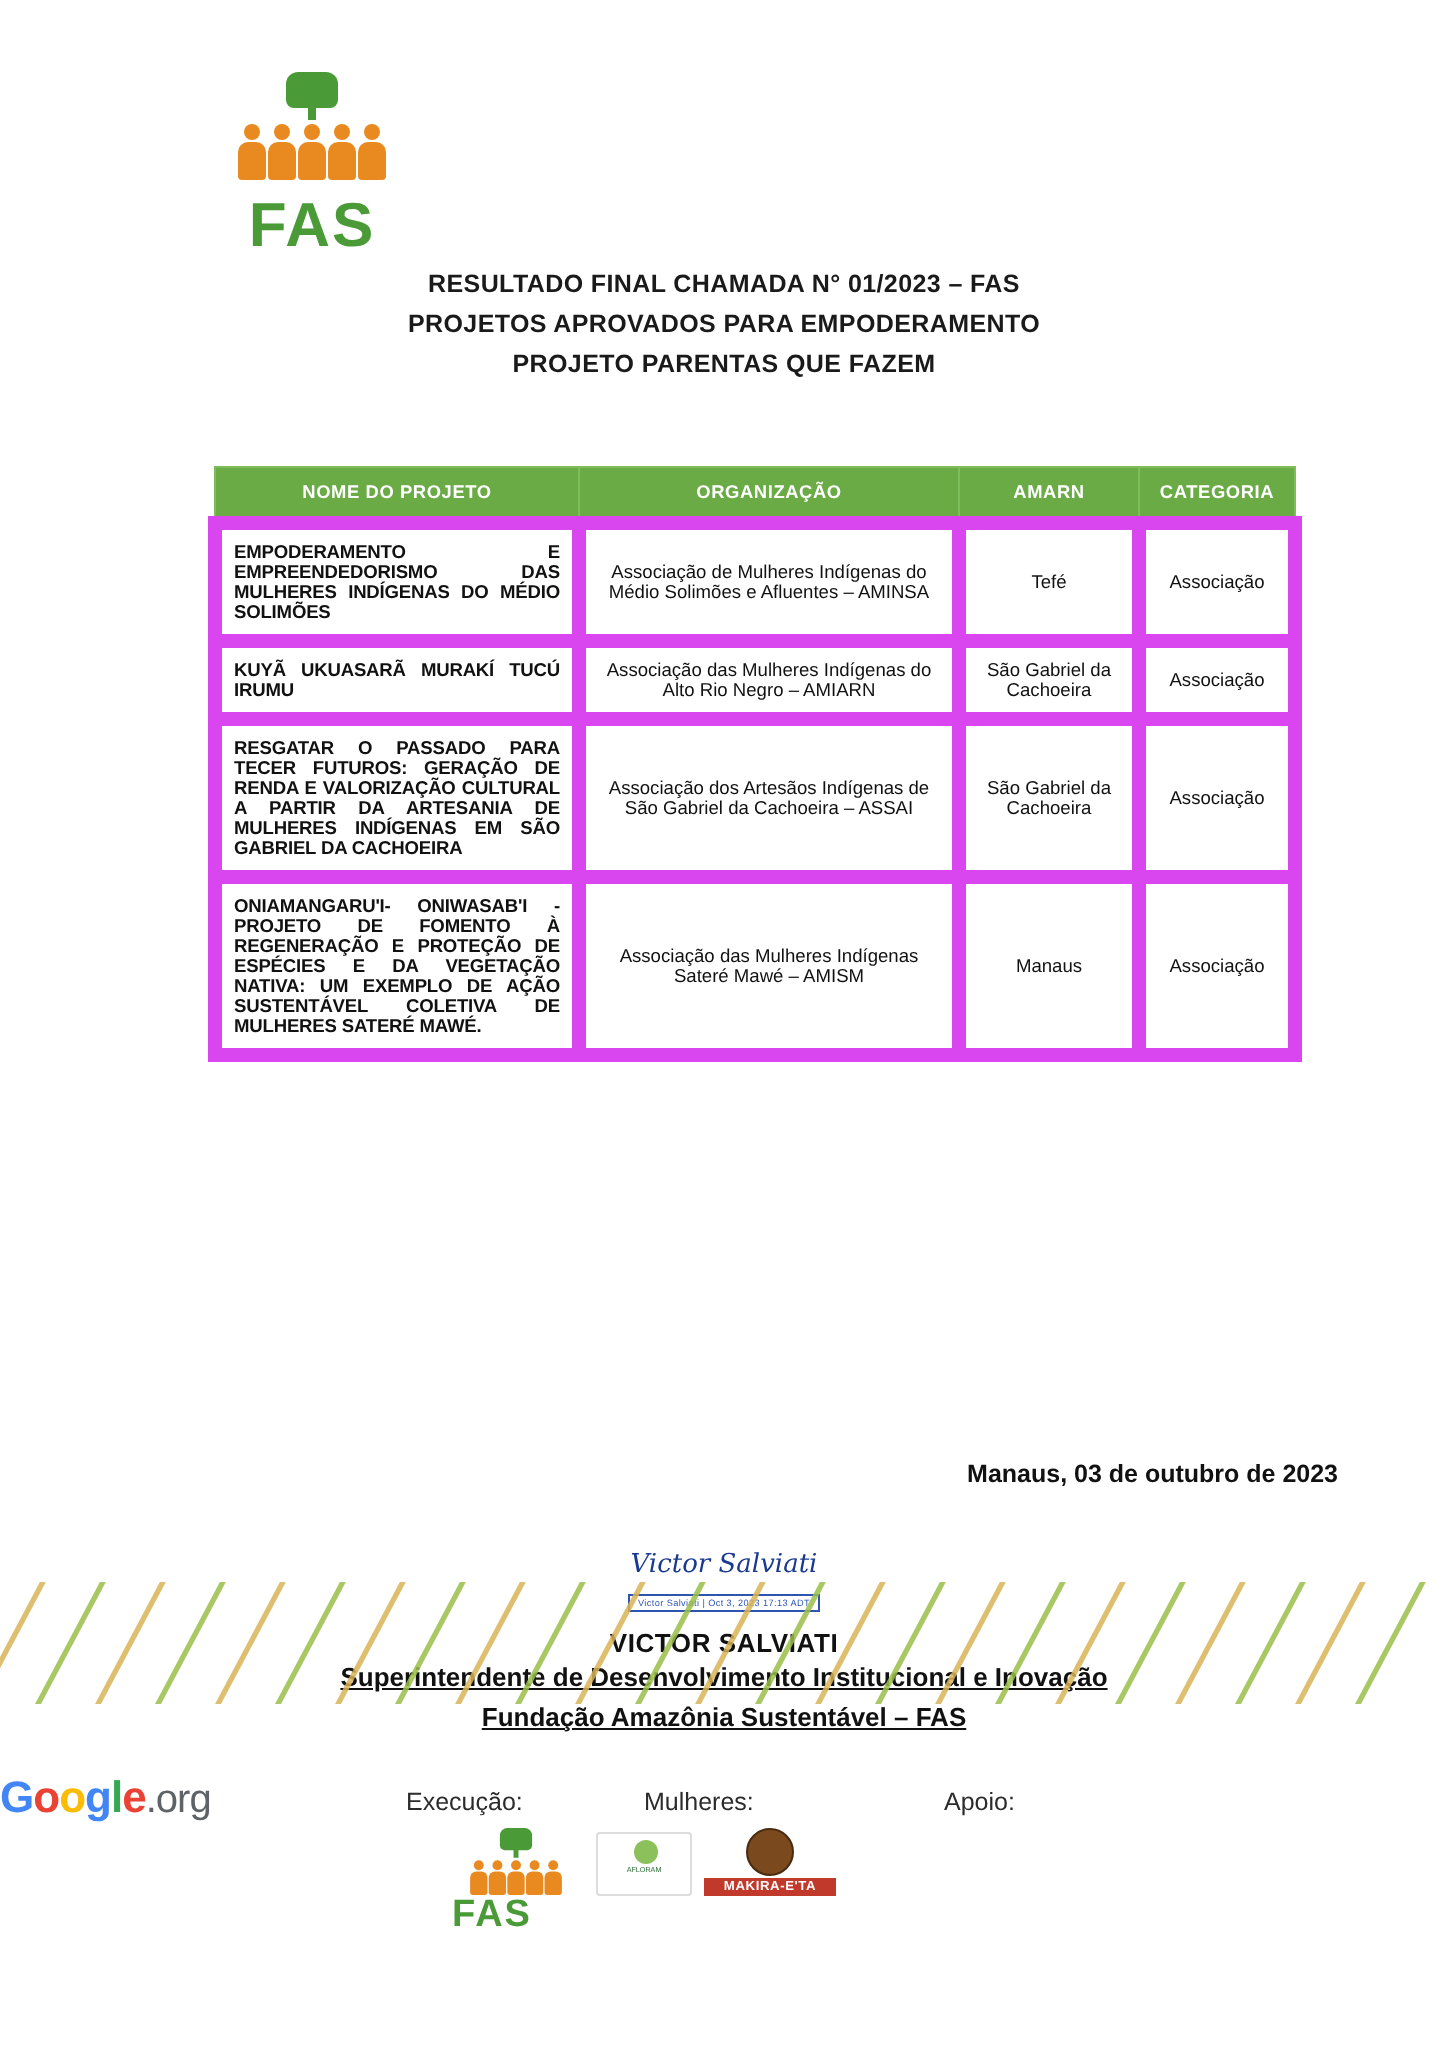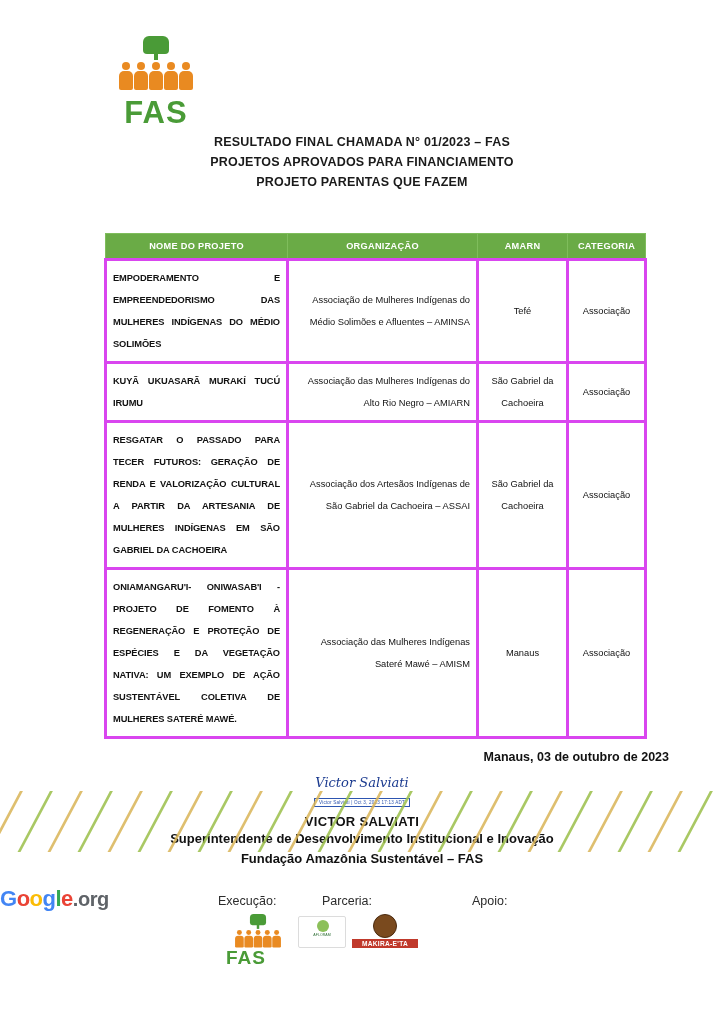--- a/index.html
+++ b/index.html
@@ -128,55 +128,54 @@
     background: #6aab46;
     color: #ffffff;
     font-size: 9.2px;
     font-weight: bold;
     text-align: center;
     padding: 7px 3px;
     border: 1px solid #7fbd5c;
     letter-spacing: 0.3px;
   }
   table.main td {
-    border: 3px solid #d946ef;
+    border: 7px solid #d946ef;
     font-size: 9.3px;
     color: #111111;
     vertical-align: middle;
     padding: 6px 6px;
-    line-height: 22px;
+    line-height: 10px;
   }
   td.c-projeto {
     font-weight: bold;
     text-transform: uppercase;
     text-align: justify;
     vertical-align: top;
     font-size: 9.1px;
     letter-spacing: -0.1px;
   }
   td.c-org {
-    text-align: right;
+    text-align: center;
   }
   td.c-sede, td.c-cat {
     text-align: center;
   }
   col.w1 { width: 182px; }
   col.w2 { width: 190px; }
   col.w3 { width: 90px; }
   col.w4 { width: 78px; }
 
   
   .date-line {
     position: absolute;
     right: 55px;
     top: 730px;
     font-size: 12.5px;
     font-weight: bold;
     color: #111111;
-    margin-top: 20px;
   }
   .signature-block {
     position: absolute;
     left: 0;
     top: 776px;
     width: 724px;
     text-align: center;
   }
   .sig-script {
     font-family: "DejaVu Serif", serif;
@@ -200,36 +199,37 @@
     font-size: 13px;
     font-weight: bold;
     color: #111111;
     letter-spacing: 0.3px;
   }
   .sig-role {
     font-size: 13px;
     font-weight: bold;
     color: #111111;
     line-height: 20px;
+    text-decoration: underline;
   }
 
   
   .partners {
     position: absolute;
     left: 0;
     top: 886px;
     width: 724px;
     height: 70px;
   }
   .plabel {
     position: absolute;
     font-size: 12.5px;
     color: #2b2b2b;
   }
-  .plabel.l1 { left: 218px; top: 8px; }
+  .plabel.l1 { left: 203px; top: 8px; }
   .plabel.l2 { left: 322px; top: 8px; }
   .plabel.l3 { left: 472px; top: 8px; }
 
   .fas-small {
     position: absolute;
     left: 215px;
     top: 28px;
     width: 62px;
     text-align: center;
   }
@@ -295,21 +295,21 @@
     font-size: 22px;
     font-weight: bold;
     letter-spacing: -0.5px;
   }
   .g1 { color: #4285F4; }
   .g2 { color: #EA4335; }
   .g3 { color: #FBBC05; }
   .g4 { color: #4285F4; }
   .g5 { color: #34A853; }
   .g6 { color: #EA4335; }
-  .gorg { color: #5f6368; font-weight: bold; font-size: 20px; }
+  .gorg { color: #5f6368; font-weight: normal; font-size: 20px; }
 
   
   .bottom-deco {
     position: absolute;
     left: 0;
     bottom: 0;
     width: 724px;
     height: 62px;
     overflow: hidden;
   }
@@ -355,21 +355,21 @@
             <div class="head"></div>
             <div class="body"></div>
           </div>
       </div>
     </div>
     <div class="logo-text">FAS</div>
   </div>
 
   <div class="doc-title">
     <div>RESULTADO FINAL CHAMADA N° 01/2023 – FAS</div>
-    <div>PROJETOS APROVADOS PARA FINANCIAMENTO</div>
+    <div>PROJETOS APROVADOS PARA EMPODERAMENTO</div>
     <div>PROJETO PARENTAS QUE FAZEM</div>
   </div>
 
   <div class="table-wrap">
     <table class="main">
       <colgroup>
         <col class="w1">
           <col class="w2">
           <col class="w3">
           <col class="w4">
@@ -416,21 +416,21 @@
   <div class="signature-block">
     <div class="sig-script">Victor Salviati</div>
     <div class="sig-stamp">Victor Salviati  |  Oct 3, 2023 17:13 ADT</div>
     <div class="sig-name">VICTOR SALVIATI</div>
     <div class="sig-role">Superintendente de Desenvolvimento Institucional e Inovação</div>
     <div class="sig-role">Fundação Amazônia Sustentável – FAS</div>
   </div>
 
   <div class="partners">
     <div class="plabel l1">Execução:</div>
-    <div class="plabel l2">Parceria:</div>
+    <div class="plabel l2">Mulheres:</div>
     <div class="plabel l3">Apoio:</div>
 
     <div class="fas-small">
       <div class="logo-mark">
         <div class="tree-canopy"></div>
         <div class="tree-trunk"></div>
         <div class="people">
           <div class="person p1">
               <div class="head"></div>
               <div class="body"></div>

